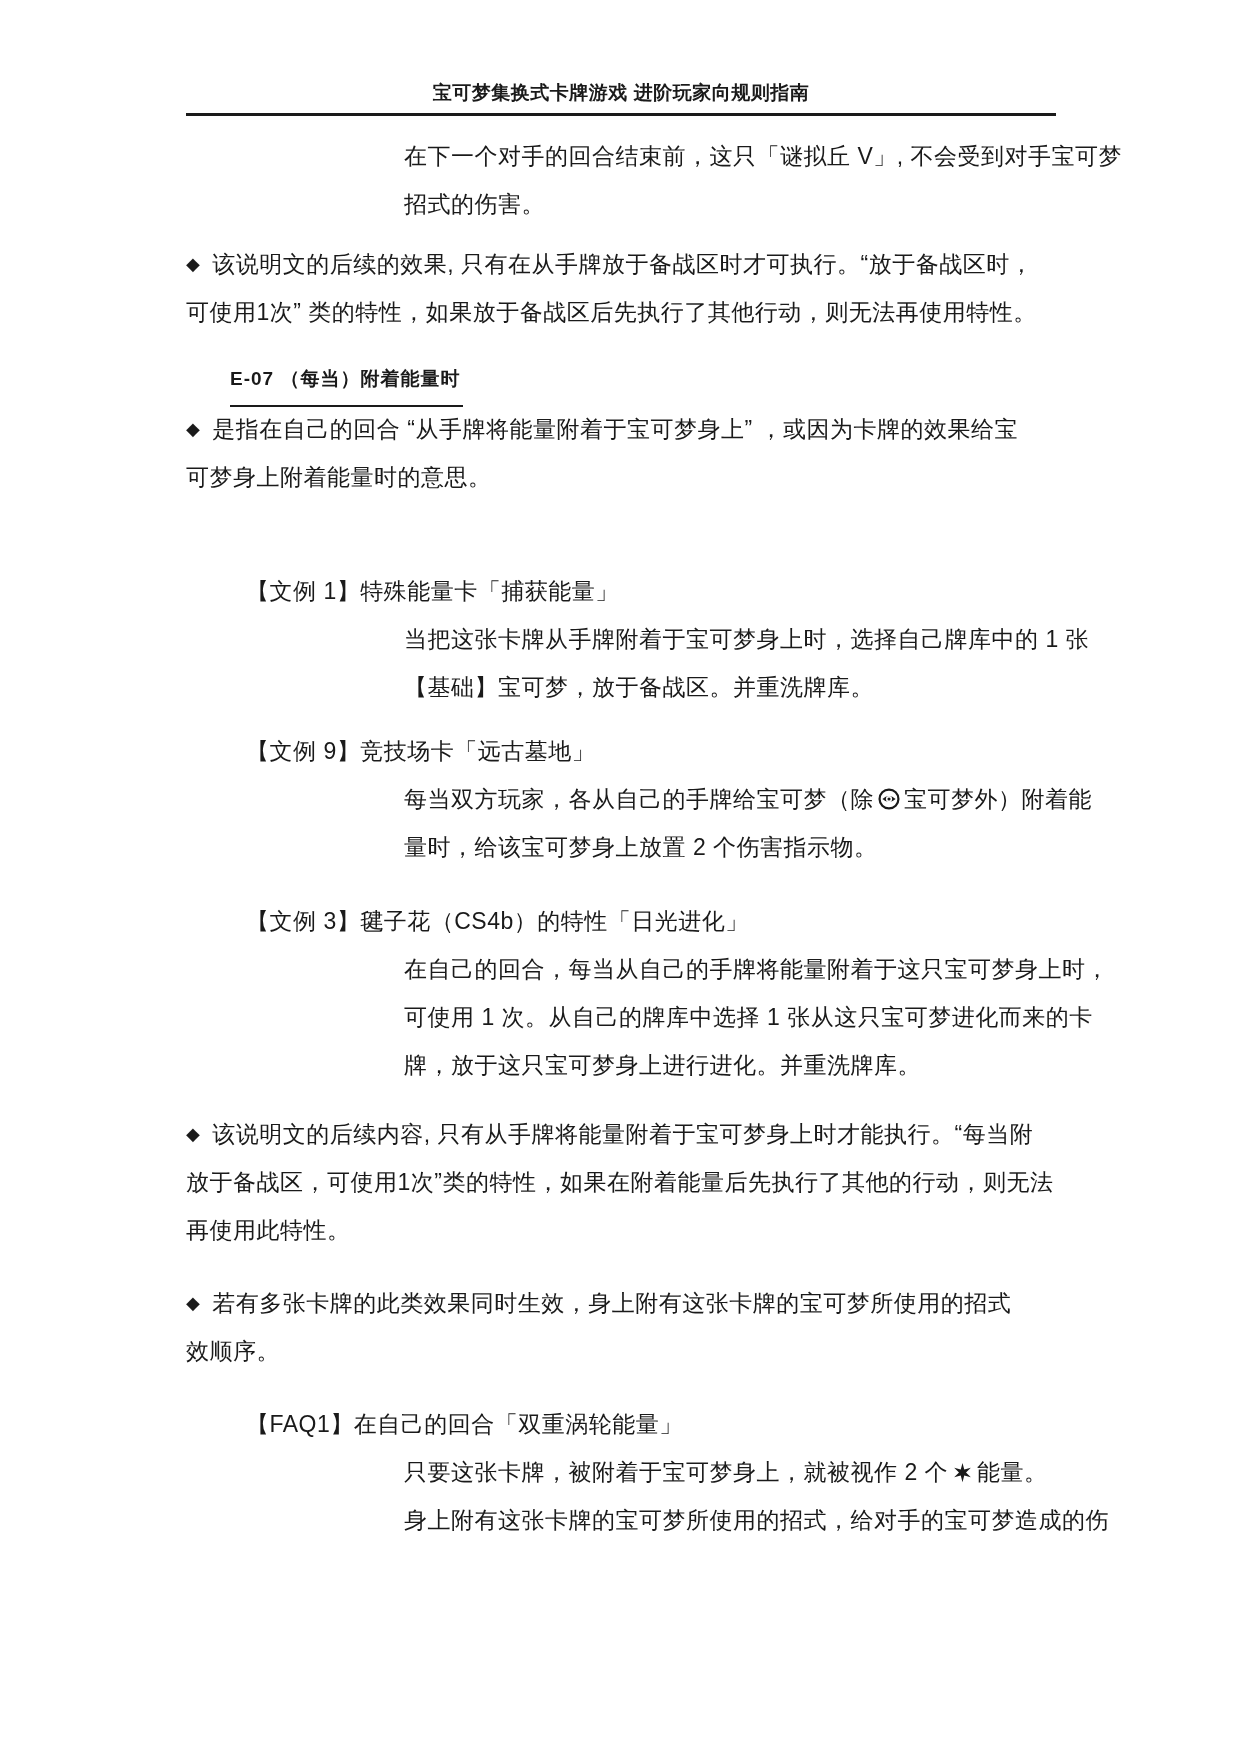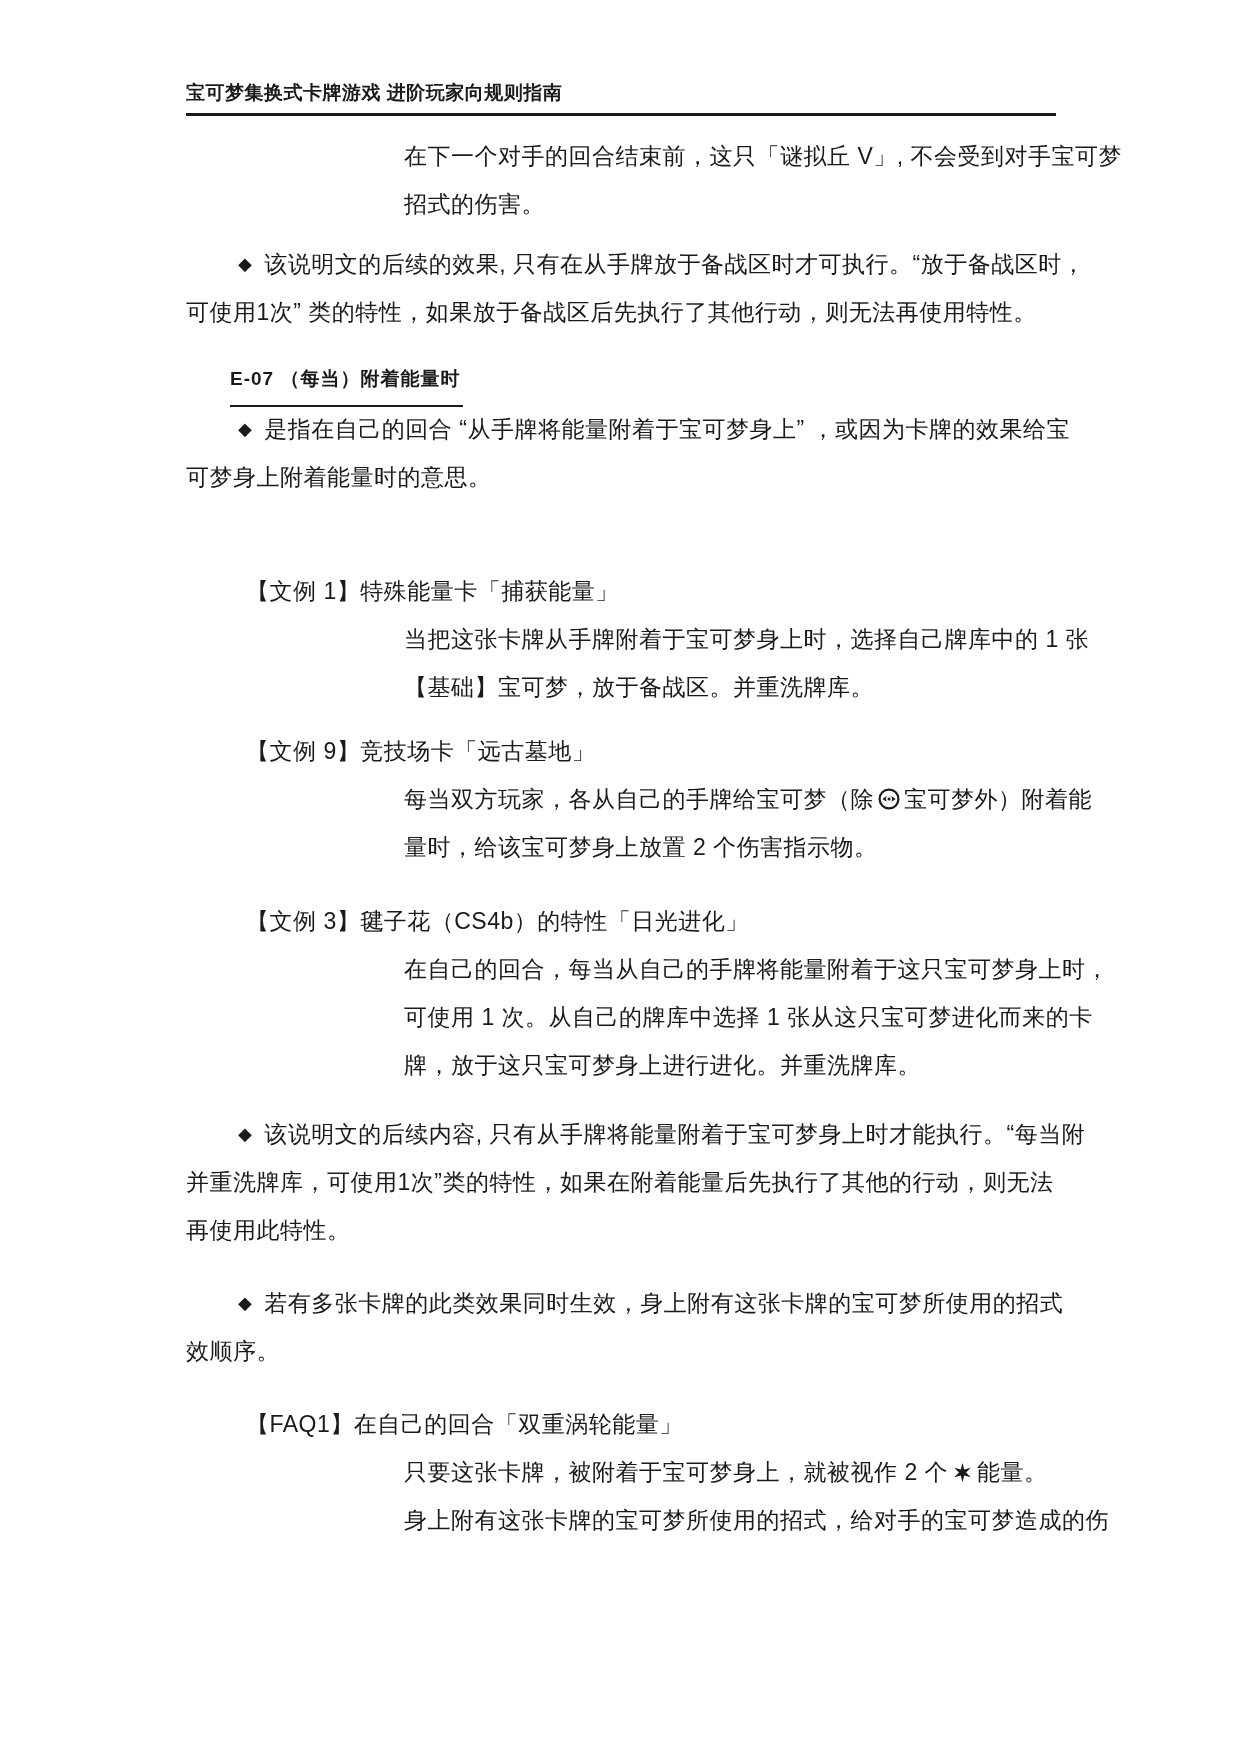--- a/index.html
+++ b/index.html
@@ -3,37 +3,37 @@
 <meta charset="utf-8">
 <style>
   html,body{margin:0;padding:0;background:#e8e8e8;}
   .page{
     width:1241px;height:1755px;background:#ffffff;position:relative;
     font-family:"Liberation Sans","DejaVu Sans",sans-serif;
     color:#1a1a1a;overflow:hidden;margin:0 auto;
   }
   .header{
     margin:80px 185px 0 186px;
-    text-align:left;
+    text-align:center;
     font-size:19px;font-weight:700;line-height:26px;
     letter-spacing:0.5px;
   }
   .header-rule{
     margin:7px 185px 0 186px;
     border:none;border-top:3px solid #1a1a1a;height:0;
   }
   .content{margin:16px 100px 0 186px;width:880px;}
   .line{
     font-size:23px;line-height:48px;height:48px;white-space:nowrap;
     letter-spacing:0.5px;
   }
   
   .ind-cont{margin-left:0;}
   .ind-head{margin-left:44px;}
-  .ind-bullet{margin-left:52px;}
+  .ind-bullet{}
   .ind-title{margin-left:60px;}
   .ind-body{margin-left:218px;}
   
   .gap-12{margin-top:12px;} .gap-16{margin-top:16px;} .gap-19{margin-top:19px;}
   .gap-21{margin-top:21px;} .gap-25{margin-top:25px;} .gap-26{margin-top:26px;}
   .gap-66{margin-top:66px;}
   .section-heading{
     font-size:19px;font-weight:700;line-height:48px;height:50px;
     letter-spacing:1px;
   }
@@ -102,21 +102,21 @@
       <div class="line ind-title">【文例 3】毽子花（CS4b）的特性「日光进化」</div>
       <div class="line ind-body">在自己的回合，每当从自己的手牌将能量附着于这只宝可梦身上时，</div>
       <div class="line ind-body">可使用 1 次。从自己的牌库中选择 1 张从这只宝可梦进化而来的卡</div>
       <div class="line ind-body">牌，放于这只宝可梦身上进行进化。并重洗牌库。</div>
     </div>
 
     <div class="gap-21">
       <div class="line ind-bullet">
         <span class="bullet">◆</span><span>该说明文的后续内容, 只有从手牌将能量附着于宝可梦身上时才能执行。“每当附</span>
       </div>
-      <div class="line ind-cont">并重洗牌库，可使用1次”类的特性，如果在附着能量后先执行了其他的行动，则无法</div>
+      <div class="line ind-cont">放于备战区，可使用1次”类的特性，如果在附着能量后先执行了其他的行动，则无法</div>
       <div class="line ind-cont">再使用此特性。</div>
     </div>
 
     <div class="gap-25">
       <div class="line ind-bullet">
         <span class="bullet">◆</span><span>若有多张卡牌的此类效果同时生效，身上附有这张卡牌的宝可梦所使用的招式</span>
       </div>
       <div class="line ind-cont">效顺序。</div>
     </div>
 

